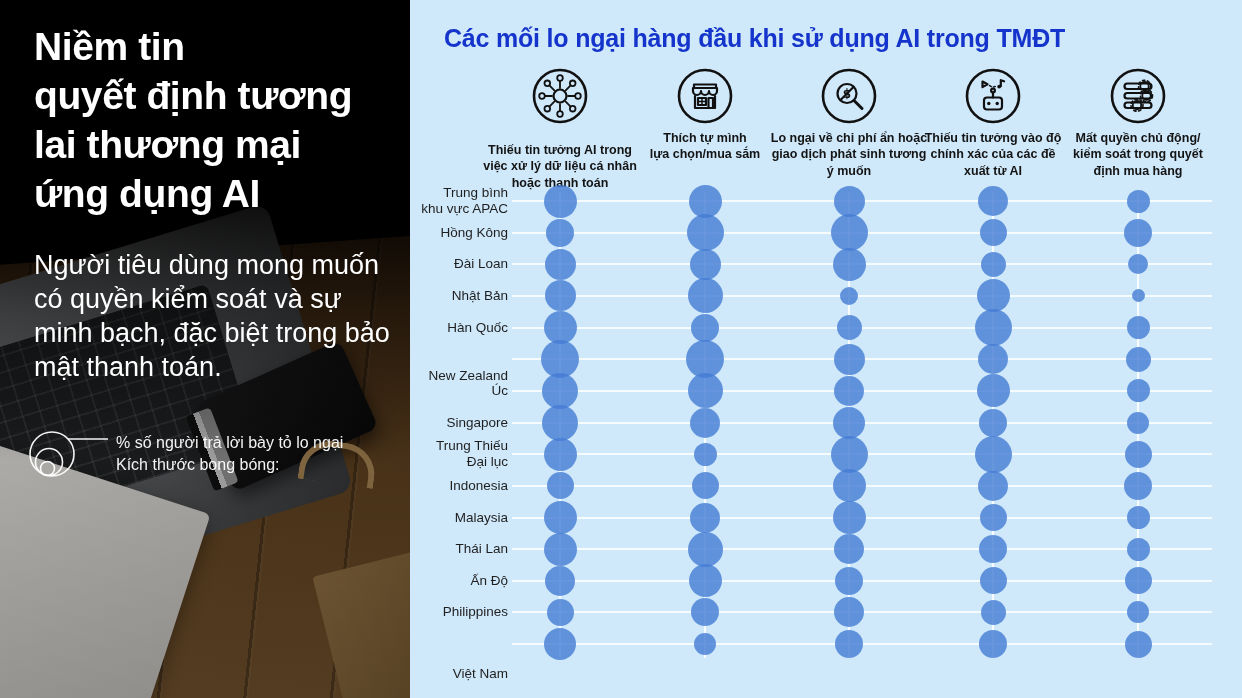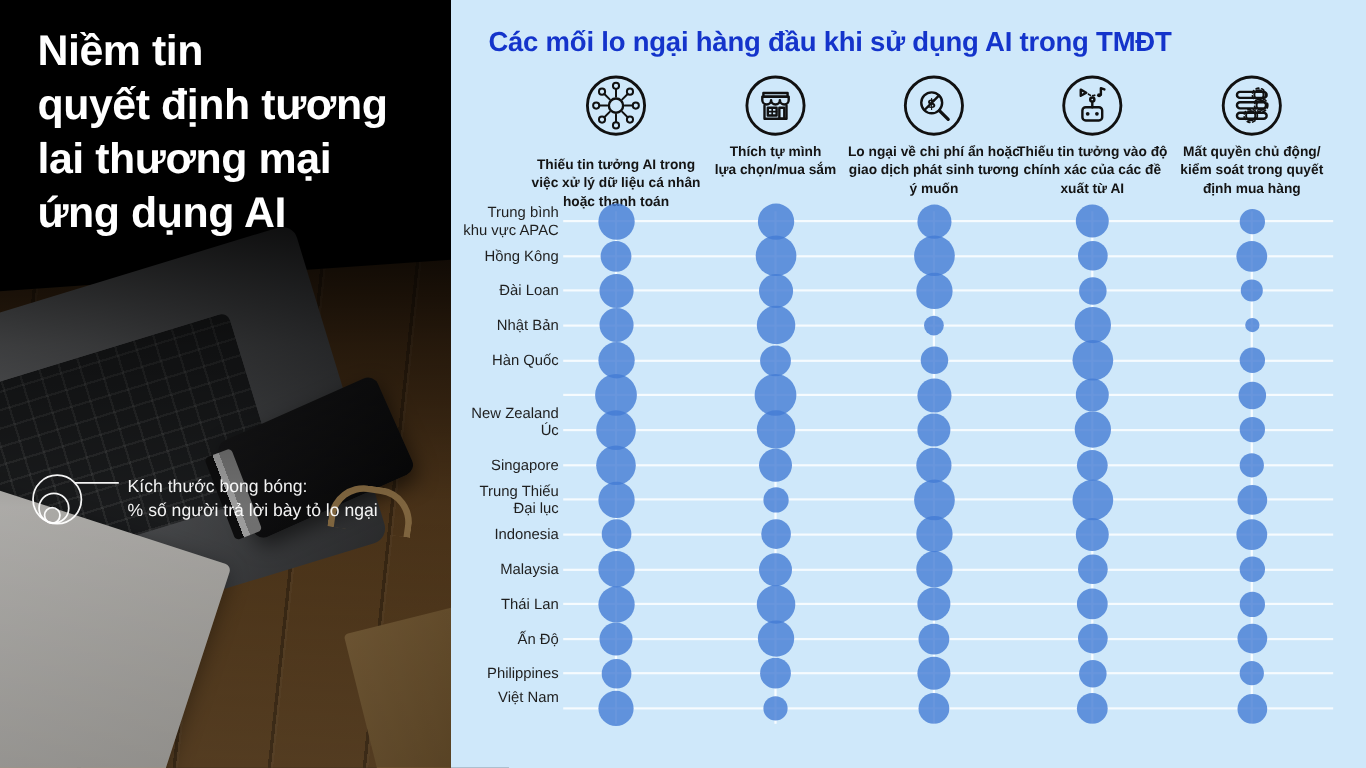--- a/index.html
+++ b/index.html
@@ -1,17 +1,17 @@
 <!DOCTYPE html>
 <html><head>
 <meta charset="utf-8">
 <style>
   html,body{margin:0;padding:0;background:#1b1b1b;}
   body{width:1242px;height:698px;overflow:hidden;font-family:"Liberation Sans",sans-serif;}
-  .stage{position:relative;width:1242px;height:698px;display:flex;}
+  .stage{position:relative;width:1242px;height:698px;display:flex;border-radius:22px;}
 
   
   .left-panel{position:relative;width:410px;height:698px;overflow:hidden;background:#000;flex:0 0 410px;}
   .photo-floor{position:absolute;left:-40px;top:250px;width:520px;height:520px;
     background:
       repeating-linear-gradient(100deg, rgba(0,0,0,.28) 0 3px, rgba(255,255,255,.04) 3px 5px, transparent 5px 86px),
       linear-gradient(8deg,#8a653a 0%,#6d4c26 45%,#4a2f15 100%);
     transform:rotate(-4deg);}
   .photo-laptop{position:absolute;left:-150px;top:265px;width:470px;height:300px;transform:rotate(-17deg);
     background:linear-gradient(135deg,#9b9da0 0%,#7b7d80 40%,#55575a 75%,#3a3b3d 100%);border-radius:14px;}
@@ -67,33 +67,34 @@
     </div>
     <div class="photo-bag-handle"></div>
     <div class="photo-kraft"></div>
     <div class="photo-overlay"></div>
 
     <div class="left-content">
       <div class="headline">Niềm tin
 quyết định tương
 lai thương mại
 ứng dụng AI</div>
+      <div class="subhead">Người tiêu dùng mong muốn có quyền kiểm soát và sự minh bạch, đặc biệt trong bảo mật thanh toán.</div>
 
       <div class="bubble-legend">
         <span>
           <svg width="86" height="64" viewBox="0 0 86 64" fill="none" stroke="rgba(255,255,255,.95)" stroke-width="1.6">
             <circle cx="28" cy="34" r="22"></circle>
             <circle cx="25" cy="42" r="13.5"></circle>
             <circle cx="23.5" cy="48.5" r="7"></circle>
             <path d="M44 19 H84"></path>
           </svg>
         </span>
         <div class="bubble-legend-text">
+          <div>% số người trả lời bày tỏ lo ngại</div>
           <div>Kích thước bong bóng:</div>
-          <div>% số người trả lời bày tỏ lo ngại</div>
         </div>
       </div>
 
       <div class="brand-row">
       </div>
     </div>
   </div>
 
   <div class="right-panel">
     <div class="chart-title">Các mối lo ngại hàng đầu khi sử dụng AI trong TMĐT</div>
@@ -198,21 +199,21 @@
         <div class="row-label" style="left: 2px; top: 485.85px; width: 96px;">Indonesia</div>
         <div class="h-line" style="left: 102px; top: 516.5px; width: 700px;"></div>
         <div class="row-label" style="left: 2px; top: 517.5px; width: 96px;">Malaysia</div>
         <div class="h-line" style="left: 102px; top: 548.15px; width: 700px;"></div>
         <div class="row-label" style="left: 2px; top: 549.15px; width: 96px;">Thái Lan</div>
         <div class="h-line" style="left: 102px; top: 579.8px; width: 700px;"></div>
         <div class="row-label" style="left: 2px; top: 580.8px; width: 96px;">Ấn Độ</div>
         <div class="h-line" style="left: 102px; top: 611.45px; width: 700px;"></div>
         <div class="row-label" style="left: 2px; top: 612.45px; width: 96px;">Philippines</div>
         <div class="h-line" style="left: 102px; top: 643.1px; width: 700px;"></div>
-        <div class="row-label" style="left: 2px; top: 634px; width: 96px;">Việt Nam</div>
+        <div class="row-label" style="left: 2px; top: 674px; width: 96px;">Việt Nam</div>
         <div class="bubble" style="left: 133.5px; top: 184.5px; width: 33px; height: 33px;"></div>
         <div class="bubble" style="left: 136px; top: 218.65px; width: 28px; height: 28px;"></div>
         <div class="bubble" style="left: 134.5px; top: 248.8px; width: 31px; height: 31px;"></div>
         <div class="bubble" style="left: 134.5px; top: 280.45px; width: 31px; height: 31px;"></div>
         <div class="bubble" style="left: 133.5px; top: 311.1px; width: 33px; height: 33px;"></div>
         <div class="bubble" style="left: 131px; top: 340.25px; width: 38px; height: 38px;"></div>
         <div class="bubble" style="left: 132px; top: 372.9px; width: 36px; height: 36px;"></div>
         <div class="bubble" style="left: 132px; top: 404.55px; width: 36px; height: 36px;"></div>
         <div class="bubble" style="left: 133.5px; top: 437.7px; width: 33px; height: 33px;"></div>
         <div class="bubble" style="left: 136.5px; top: 472.35px; width: 27px; height: 27px;"></div>

